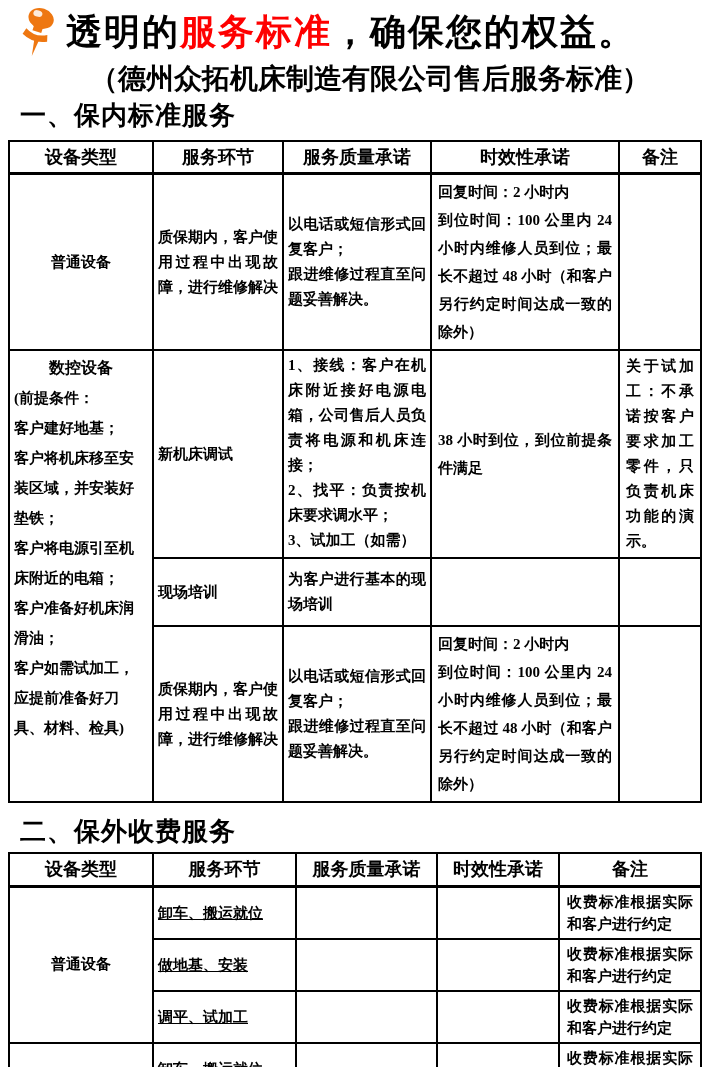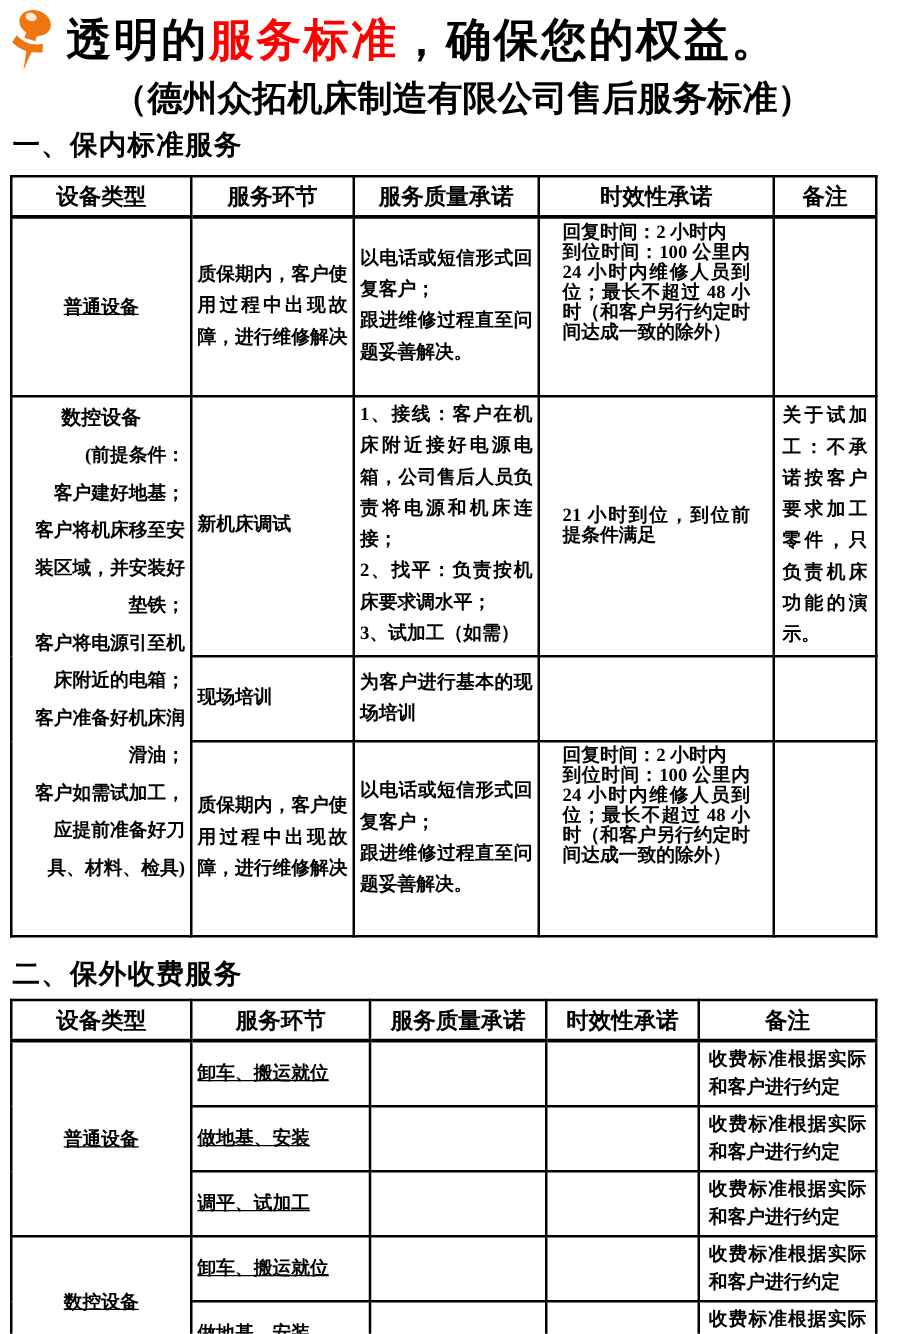--- a/index.html
+++ b/index.html
@@ -1,51 +1,51 @@
 <!DOCTYPE html>
 <html><head>
 <meta charset="utf-8">
 <style>
   html,body{margin:0;padding:0;}
   body{
     width:720px;height:1067px;overflow:hidden;background:#ffffff;color:#000;
     font-family:"Liberation Serif","DejaVu Serif",serif;
   }
   
-  .hdr{display:flex;align-items:flex-start;padding:6px 0 0 7px;}
+  .hdr{display:flex;align-items:flex-start;padding:6px 0 0 20px;}
   .pin{width:46px;height:54px;flex:0 0 46px;margin-top:2px;}
   .title{
     font-family:"Liberation Sans","DejaVu Sans",sans-serif;
     font-weight:bold;font-size:36px;line-height:44px;letter-spacing:2px;margin-top:4px;
   }
   .title .hl{color:#fe0000;}
   .subtitle{
     text-align:center;font-family:"Liberation Sans","DejaVu Sans",sans-serif;
     font-weight:bold;font-size:28px;line-height:28px;margin:3px 0 0 20px;
   }
   .sec-head{
-    font-size:22px;font-weight:600;letter-spacing:1px;
-    margin:10px 0 11px 10px;line-height:26px;
+    font-size:26px;font-weight:600;letter-spacing:1px;
+    margin:10px 0 11px 20px;line-height:26px;
   }
   .sec-head.second{margin-top:16px;margin-bottom:7px;}
   
   table{border-collapse:collapse;table-layout:fixed;margin-left:8px;width:692px;}
   th,td{border:2px solid #000;font-weight:bold;font-size:15px;vertical-align:middle;
         padding:2px 4px;overflow:hidden;}
   th{font-size:18px;text-align:center;padding:3px 0;border-bottom:3px solid #000;line-height:24px;margin-left:16px;}
-  .center{text-align:center;text-decoration:underline;}
+  .center{text-align:center;}
   .pre{white-space:pre-line;}
   .just{text-align:justify;}
   .vtop{vertical-align:top;}
   .stage{line-height:25px;}
   .quality{line-height:25px;}
-  .timeliness{line-height:16px;padding:3px 18px;}
+  .timeliness{line-height:28px;padding:3px 6px;}
   .remark{line-height:25px;padding:3px 6px;}
   .device-title{text-align:center;font-size:16px;line-height:30px;}
-  .device-note{white-space:pre-line;text-align:right;font-size:15px;line-height:30px;}
+  .device-note{white-space:pre-line;text-align:left;font-size:15px;line-height:30px;}
   .fee{line-height:22px;padding:3px 7px;margin-top:21px;}
   .t2-stage{line-height:22px;text-decoration:underline;}
   
   .t1-h{height:30px;}
   .t1-r1{height:143px;}
   .t1-r2{height:205px;}
   .t1-r3{height:68px;}
   .t1-r4{height:156px;}
   
   .t2-h{height:33px;}
@@ -102,21 +102,21 @@
 客户建好地基；
 客户将机床移至安装区域，并安装好垫铁；
 客户将电源引至机床附近的电箱；
 客户准备好机床润滑油；
 客户如需试加工，应提前准备好刀具、材料、检具)</div>
     </td>
     <td class="stage">新机床调试</td>
     <td class="quality pre just vtop">1、接线：客户在机床附近接好电源电箱，公司售后人员负责将电源和机床连接；
 2、找平：负责按机床要求调水平；
 3、试加工（如需）</td>
-    <td class="timeliness just">21 小时到位，到位前提条件满足</td>
+    <td class="timeliness just">38 小时到位，到位前提条件满足</td>
     <td class="remark just vtop">关于试加工：不承诺按客户要求加工零件，只负责机床功能的演示。</td>
   </tr>
   <tr class="t1-r3">
     <td class="stage">现场培训</td>
     <td class="quality just">为客户进行基本的现场培训</td>
     <td class="timeliness"></td>
     <td class="remark"></td>
   </tr>
   <tr class="t1-r4">
     <td class="stage just">质保期内，客户使用过程中出现故障，进行维修解决</td>

